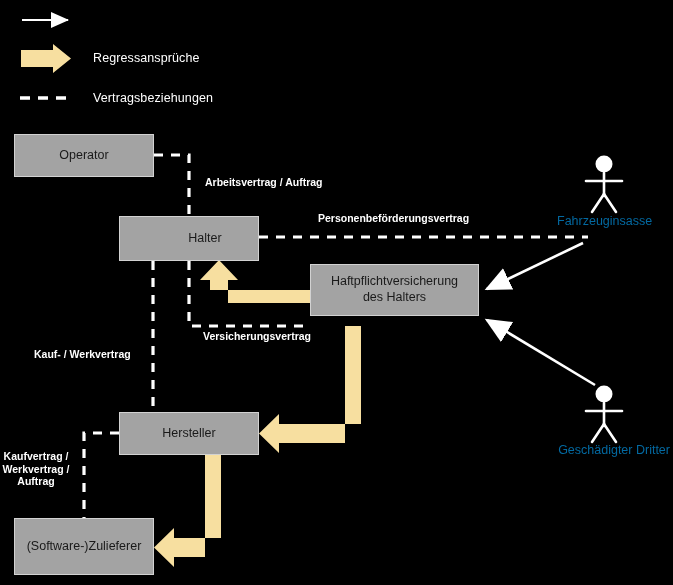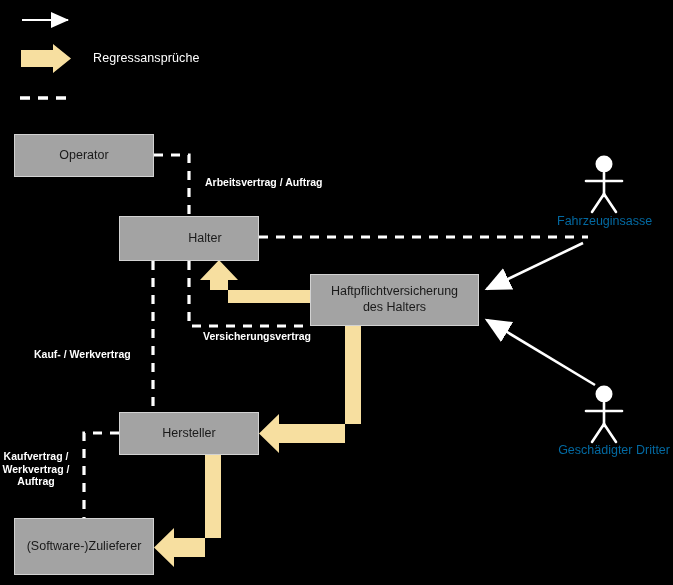--- a/index.html
+++ b/index.html
@@ -120,47 +120,49 @@
     <g stroke="#ffffff" stroke-width="2.6" fill="none" stroke-linecap="round">
       <circle cx="604" cy="394" r="8.5" fill="#ffffff" stroke="none"></circle>
       <line x1="604" y1="403" x2="604" y2="426"></line>
       <line x1="586" y1="411" x2="622" y2="411"></line>
       <line x1="604" y1="424" x2="592" y2="442"></line>
       <line x1="604" y1="424" x2="616" y2="442"></line>
     </g>
   </svg>
 
   <div class="legend-label" style="left:93px;top:51px;">Regressansprüche</div>
+  <div class="legend-label" style="left:93px;top:91px;">Vertragsbeziehungen</div>
 
   <div class="node-box" style="left:14px;top:134px;width:140px;height:43px;">
     <span>Operator</span>
   </div>
 
   <div class="node-box" style="left:119px;top:216px;width:140px;height:45px;padding-left:32px;">
     <span>Halter</span>
   </div>
 
-  <div class="node-box" style="left:310px;top:274px;width:169px;height:52px;flex-direction:column;">
+  <div class="node-box" style="left:310px;top:264px;width:169px;height:52px;flex-direction:column;">
     <span>Haftpflichtversicherung</span>
     <span>des Halters</span>
   </div>
 
   <div class="node-box" style="left:119px;top:412px;width:140px;height:43px;">
     <span>Hersteller</span>
   </div>
 
   <div class="node-box" style="left:14px;top:518px;width:140px;height:57px;">
     <span>(Software-)Zulieferer</span>
   </div>
 
   <div class="actor-label" style="left:557px;top:214px;width:94px;">Fahrzeuginsasse</div>
   <div class="actor-label" style="left:538px;top:443px;width:132px;text-align:right;">Geschädigter Dritter</div>
 
   <div class="edge-label" style="left:205px;top:176px;">Arbeitsvertrag / Auftrag</div>
 
+  <div class="edge-label" style="left:318px;top:212px;">Personenbeförderungsvertrag</div>
 
   <div class="edge-label" style="left:34px;top:330px;margin-top:18px;">Kauf- / Werkvertrag</div>
 
   <div class="edge-label" style="left:203px;top:330px;">Versicherungsvertrag</div>
 
   <div class="edge-label multiline" style="left:0;top:450px;width:72px;">
     <span>Kaufvertrag /</span><br>
     <span>Werkvertrag /</span><br>
     <span>Auftrag</span>
   </div>

